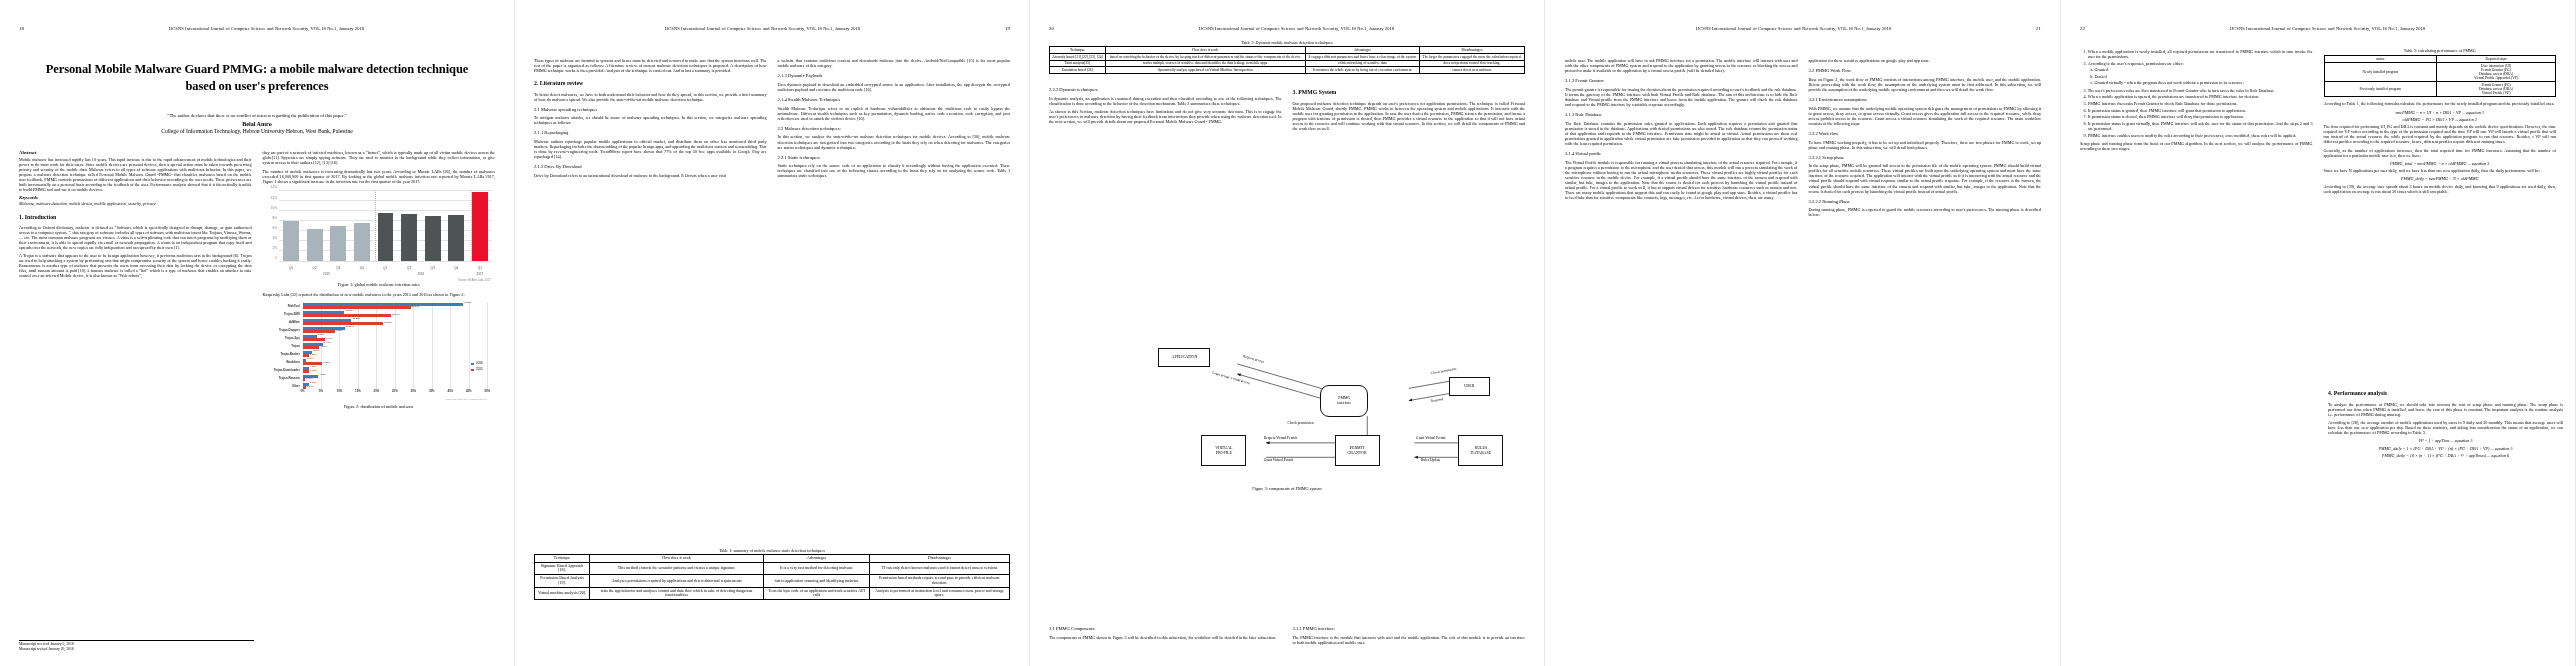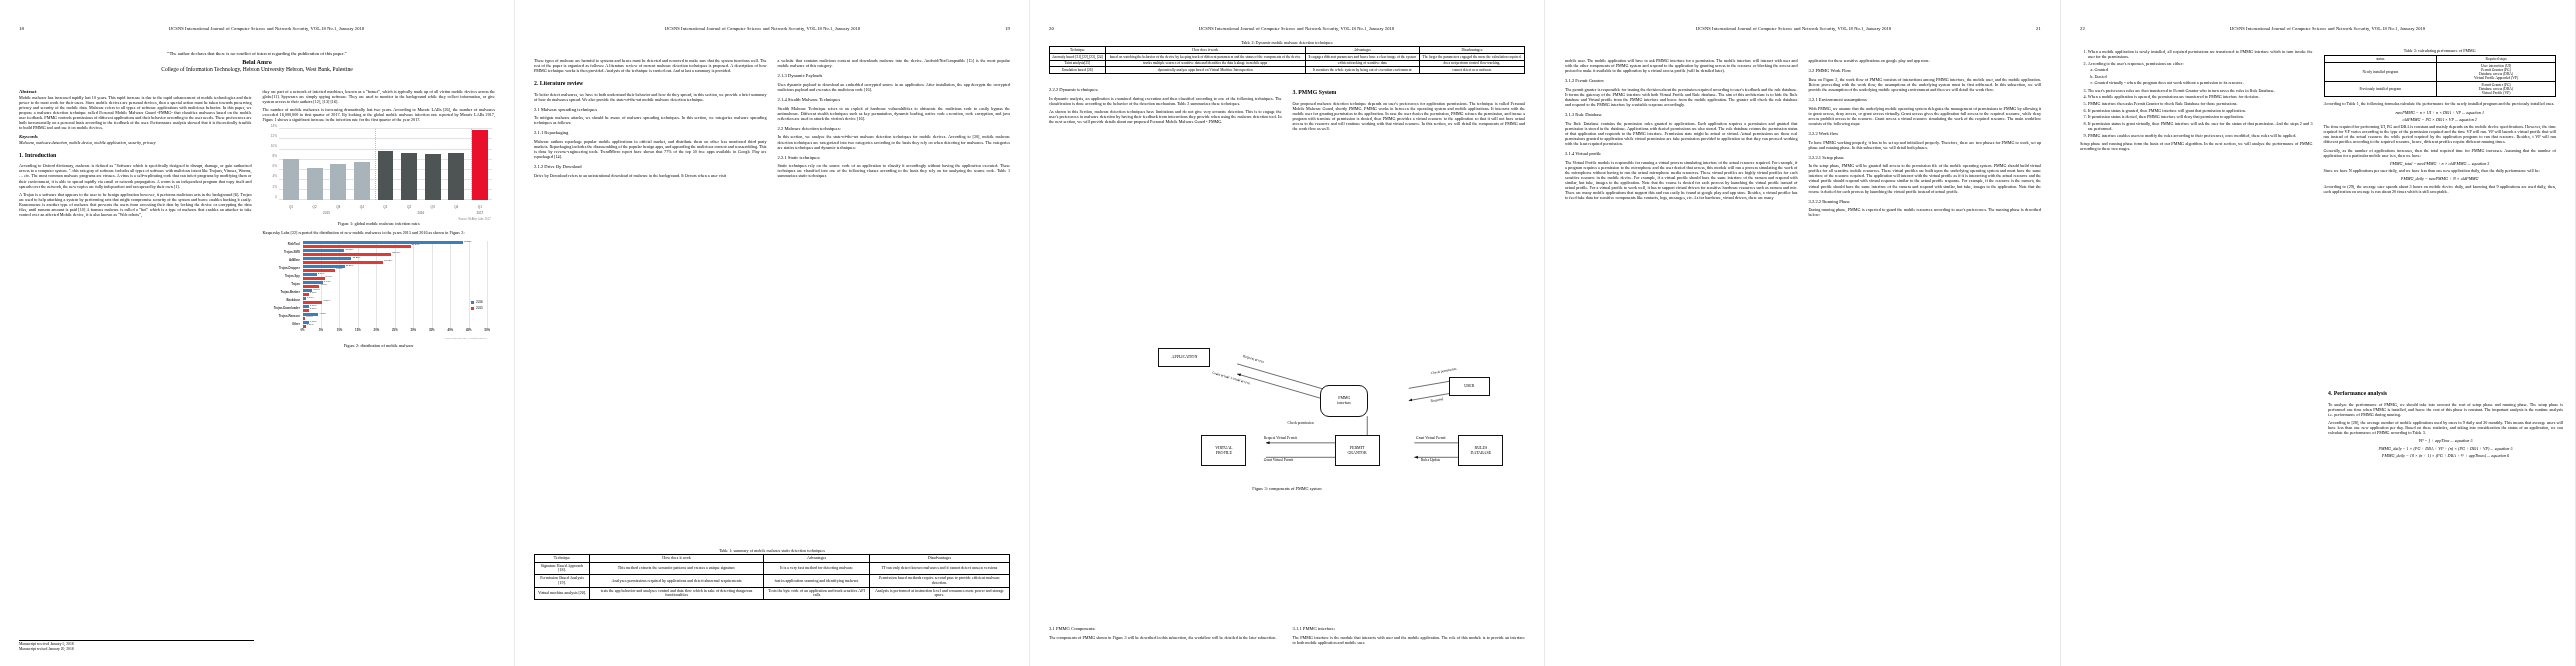--- a/index.html
+++ b/index.html
@@ -116,20 +116,21 @@
 <body>
 
 <div class="sheet">
 
   <div class="page p1">
     <div class="runhead">
       <span class="pnum">18</span>
       <span class="rtitle">IJCSNS International Journal of Computer Science and Network Security, VOL.18 No.1, January 2018</span>
     </div>
 
+    <div class="title">Personal Mobile Malware Guard PMMG: a mobile malware detection technique based on user's preferences</div>
     <div class="declare">“The author declares that there is no conflict of interest regarding the publication of this paper.”</div>
     <div class="author">Belal Amro</div>
     <div class="affil">College of Information Technology, Hebron University Hebron, West Bank, Palestine</div>
 
     <div class="cols" style="margin-top:16.7px;">
       <div class="col">
         <div class="h-abs">Abstract</div>
         <p>Mobile malware has increased rapidly last 10 years. This rapid increase is due to the rapid enhancement of mobile technologies and their power to do most work for their users. Since mobile devices are personal devices, then a special action must be taken towards preserving privacy and security of the mobile data. Malware refers to all types of software applications with malicious behavior. In this paper, we propose a malware detection technique called Personal Mobile Malware Guard -PMMG-  that classifies malwares based on the mobile user feedback. PMMG controls permissions of different applications and their behavior according to the user needs. These preferences are built incrementally on a personal basis according to the feedback of the user. Performance analysis showed that it is theoretically feasible to build PMMG tool and use it on mobile devices.</p>
         <div class="h-kw">Keywords</div>
         <p class="kw">Malware, malware detection, mobile device, mobile application, security, privacy</p>

